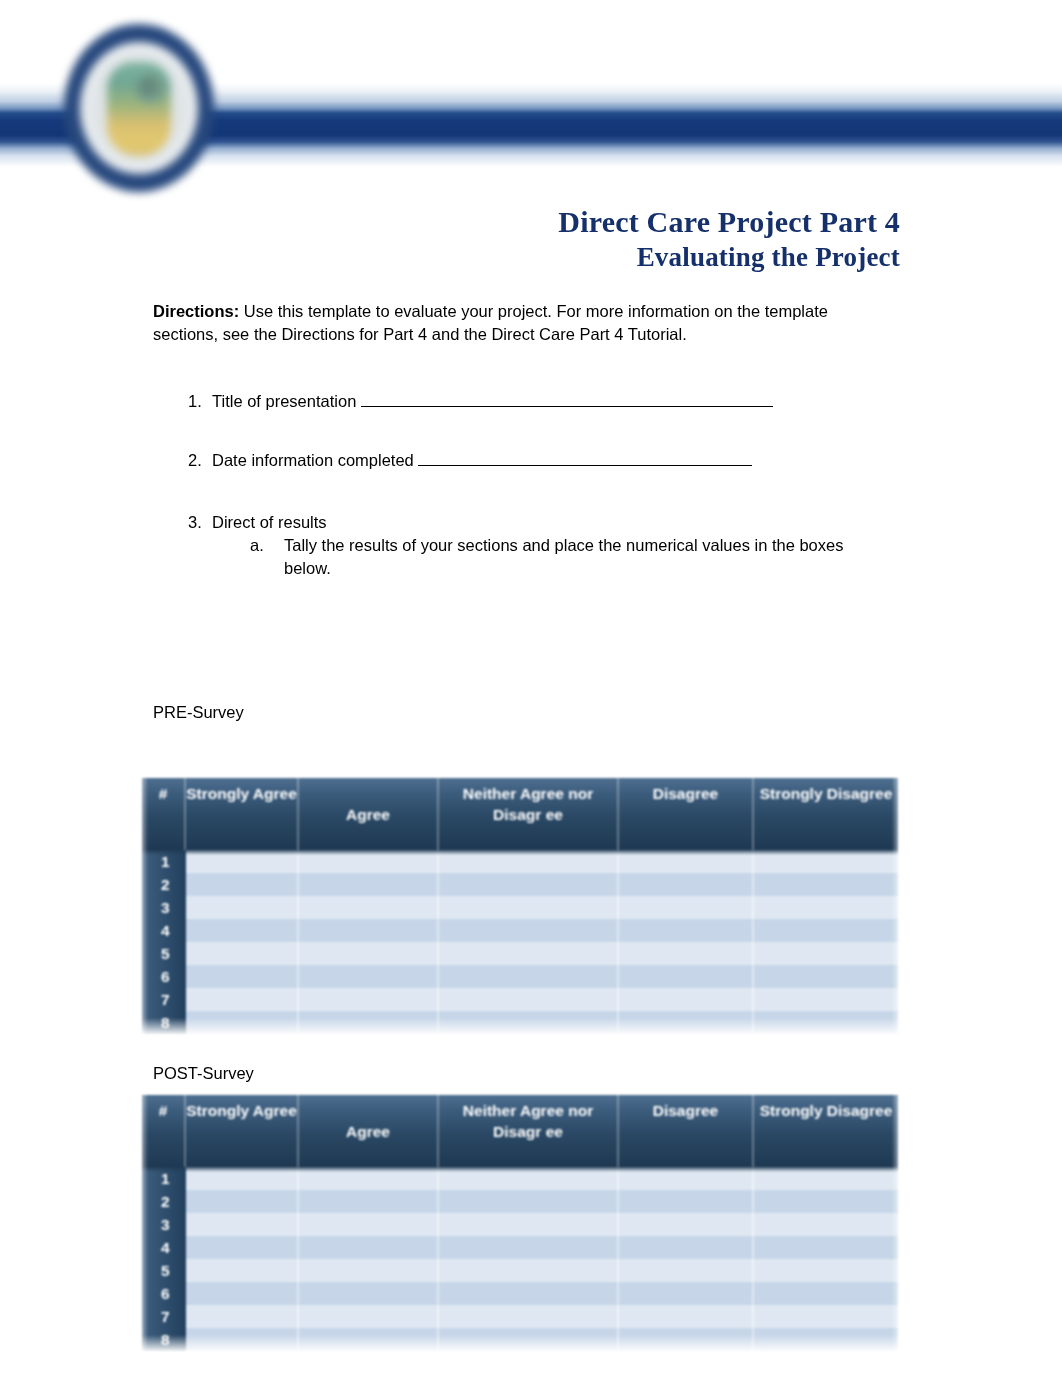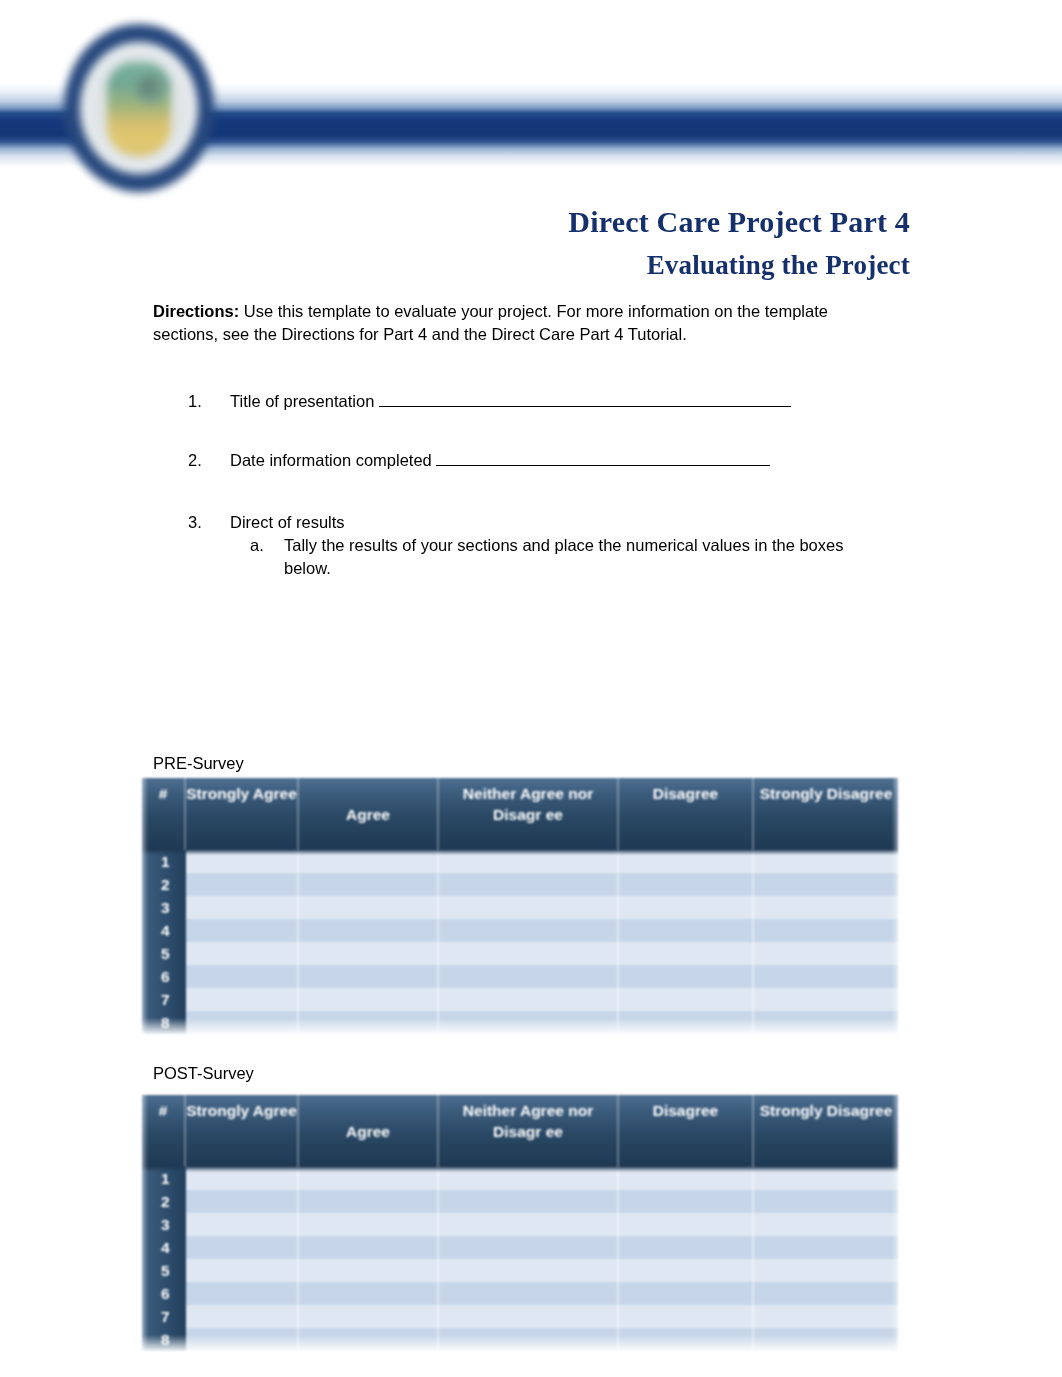--- a/index.html
+++ b/index.html
@@ -87,30 +87,30 @@
     position: absolute;
     left: 78px; top: 56px;
     width: 30px; height: 30px;
     border-radius: 50%;
     background: radial-gradient(circle at 40% 40%, #5c7f77 0%, #79a08d 60%, rgba(121,160,141,0) 100%);
   }
 
   
   #doc-title-block {
     position: absolute;
-    left: 150px;
+    left: 140px;
     top: 204px;
     width: 760px;
     text-align: right;
     font-family: "Liberation Serif", serif;
     color: #15306b;
     font-weight: bold;
   }
   #doc-title-line1 { font-size: 30px; line-height: 36px; letter-spacing: 0.2px; }
-  #doc-title-line2 { font-size: 27px; line-height: 34px; letter-spacing: 0.2px; margin-top: 8px; }
+  #doc-title-line2 { font-size: 27px; line-height: 34px; letter-spacing: 0.2px; }
 
   
   #directions {
     position: absolute;
     left: 153px;
     top: 300px;
     width: 716px;
     font-size: 16.5px;
     line-height: 23px;
     color: #000000;
@@ -123,21 +123,21 @@
     line-height: 23px;
     color: #000000;
   }
   .num-marker {
     position: absolute;
     width: 26px;
     text-align: left;
   }
   .num-text {
     position: absolute;
-    left: 42px;
+    left: 24px;
   }
 
   #item1 { left: 188px; top: 390px; width: 700px; }
   #item2 { left: 188px; top: 449px; width: 700px; }
   #item3 { left: 188px; top: 511px; width: 700px; }
   #item3a { left: 250px; top: 534px; width: 640px; }
   #item3a .sub-marker {
     position: absolute; left: 0; width: 26px;
   }
   #item3a .sub-text {
@@ -154,21 +154,21 @@
   #blank2 { width: 334px; }
 
   
   .survey-label {
     position: absolute;
     left: 153px;
     font-size: 16.5px;
     line-height: 22px;
     color: #000;
   }
-  #pre-label  { top: 752px; }
+  #pre-label  { top: 701px; }
   #post-label { top: 1062px; }
 
   .survey-table {
     position: absolute;
     left: 137px;
     width: 766px;
   }
   #pre-table  { top: 778px; }
   #post-table { top: 1095px; }
   .tbl-inner {

